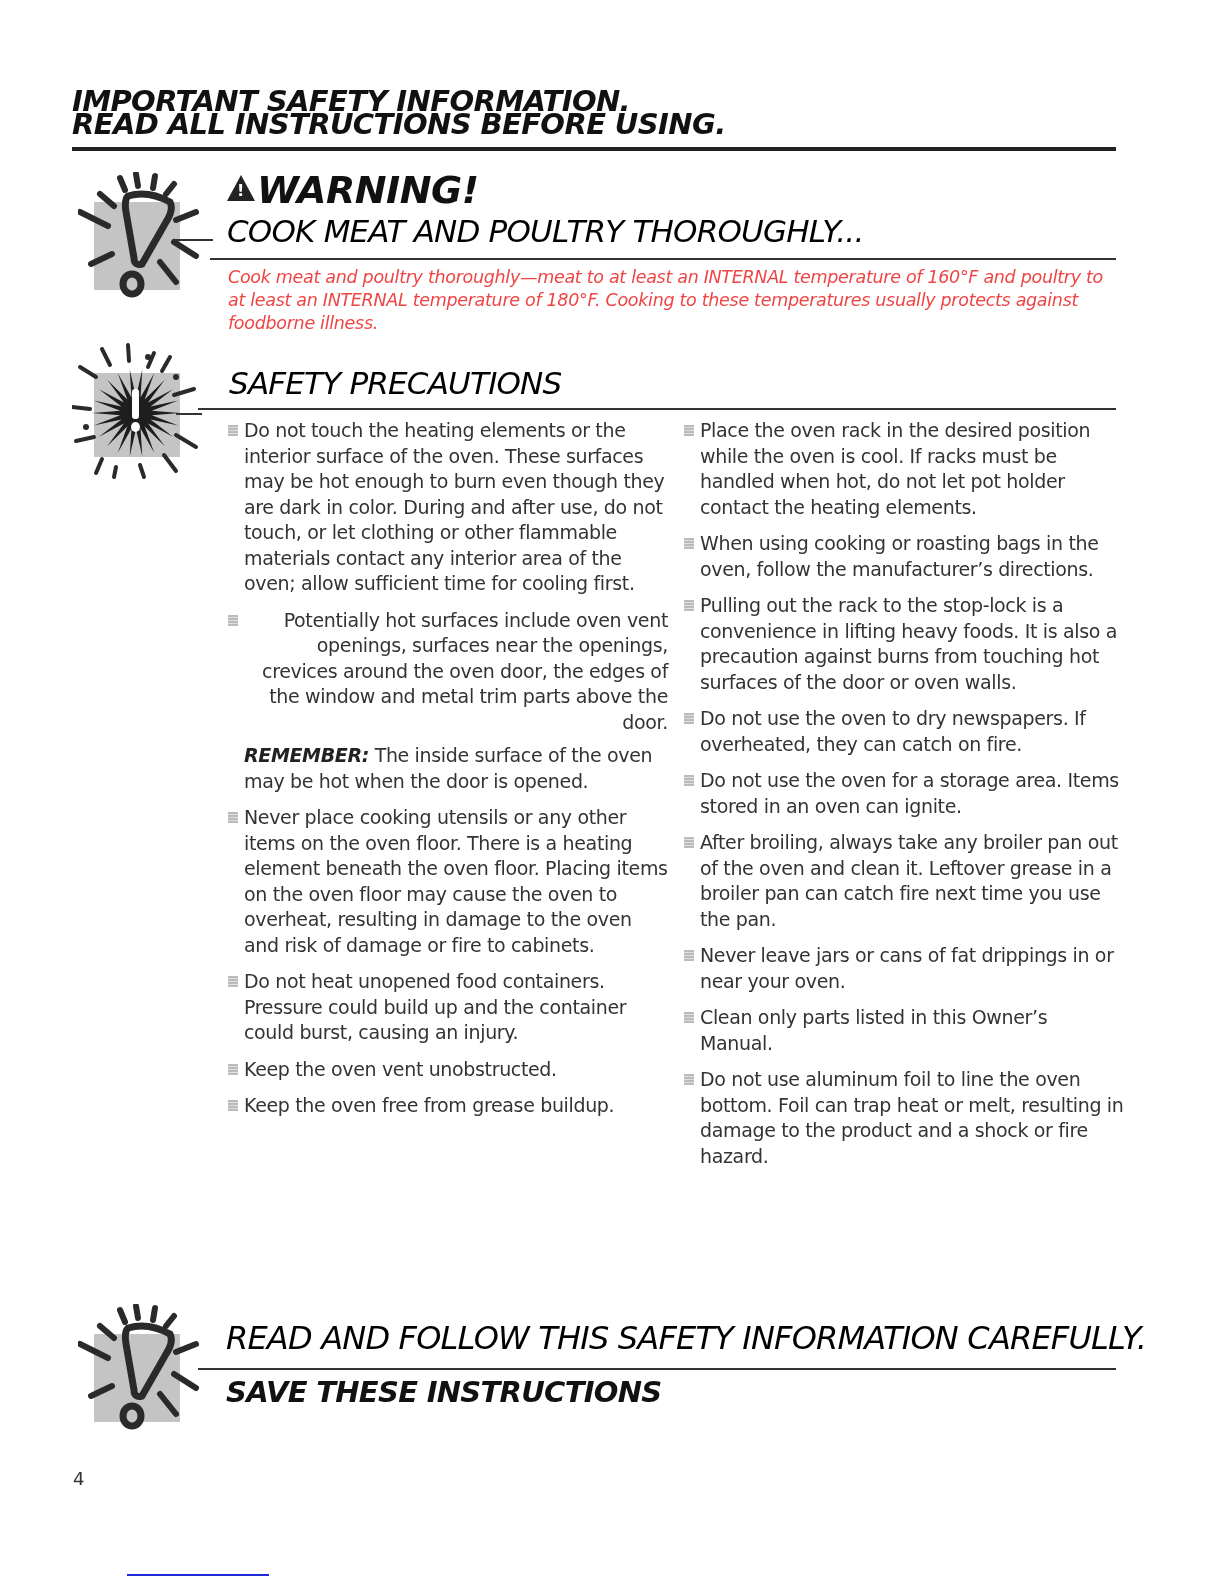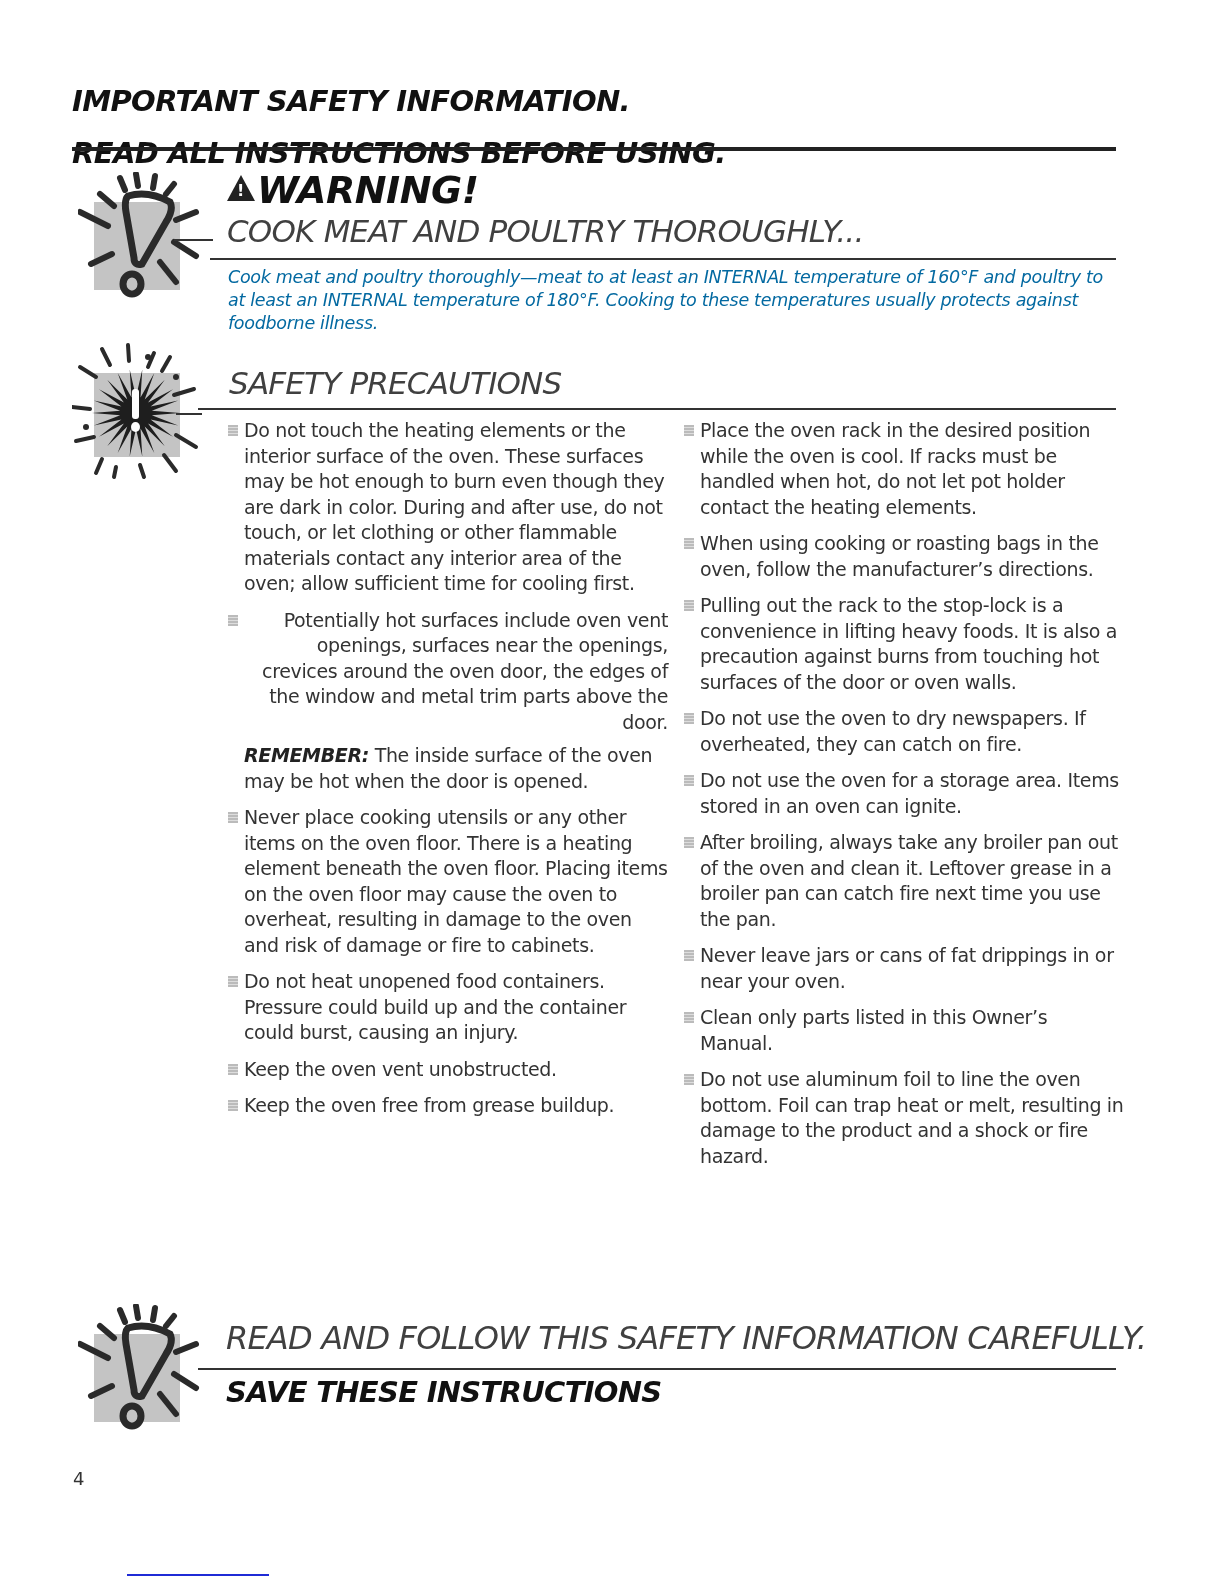--- a/index.html
+++ b/index.html
@@ -4,37 +4,37 @@
 <style>
   html, body { margin: 0; padding: 0; background: #ffffff; }
   body { width: 1224px; height: 1584px; position: relative; overflow: hidden;
          font-family: "DejaVu Sans", sans-serif; color: #222; }
   .abs { position: absolute; }
 
   
   .hdr { left: 72px; font-style: italic; font-weight: bold; font-size: 29px;
          letter-spacing: -0.6px; color: #111; white-space: nowrap; margin-top: 12px; }
   .hdr1 { top: 72px; }
-  .hdr2 { top: 124px; }
+  .hdr2 { top: 95px; }
   .rule-thick { left: 72px; width: 1044px; height: 4px; background: #222; }
 
   
   .warn-title { left: 227px; top: 168px; font-style: italic; font-weight: bold;
                 font-size: 38px; color: #111; letter-spacing: -0.5px; white-space: nowrap; }
   .warn-tri { display:inline-block; width: 0; height: 0; border-left: 14px solid transparent;
               border-right: 14px solid transparent; border-bottom: 26px solid #222;
               position: relative; top: -2px; margin-right: 2px; }
   .warn-tri::after { content: "!"; position: absolute; left: -4px; top: 6px; color: #fff;
                      font-size: 16px; font-weight: bold; font-style: normal; }
-  .sub-head { font-style: italic; font-weight: normal; font-size: 31px; color: #404040;
+  .sub-head { font-style: italic; font-weight: normal; font-size: 31px; color: #000000;
               letter-spacing: -0.8px; white-space: nowrap; }
   .cook-head { left: 227px; top: 213px; }
   .rule-thin { height: 2px; background: #333; }
   .warn-body { left: 228px; top: 266px; width: 880px; font-style: italic; font-size: 17.5px;
-               line-height: 23px; color: #0369a1; letter-spacing: -0.3px; }
+               line-height: 23px; color: #ef4444; letter-spacing: -0.3px; }
 
   
   .safety-head { left: 229px; top: 365px; }
   .col { top: 418px; font-size: 19px; line-height: 25.5px; color: #333; letter-spacing: -0.35px; }
   .col-left { left: 228px; width: 440px; }
   .col-right { left: 684px; width: 440px; }
   .item { position: relative; padding-left: 16px; margin-bottom: 11px; }
   .bullet { position: absolute; left: 0; top: 7px; width: 10px; height: 11px;
             background: repeating-linear-gradient(0deg, #bbb 0 2px, #ddd 2px 3px); }
   .remember { padding-left: 16px; margin-bottom: 11px; }

